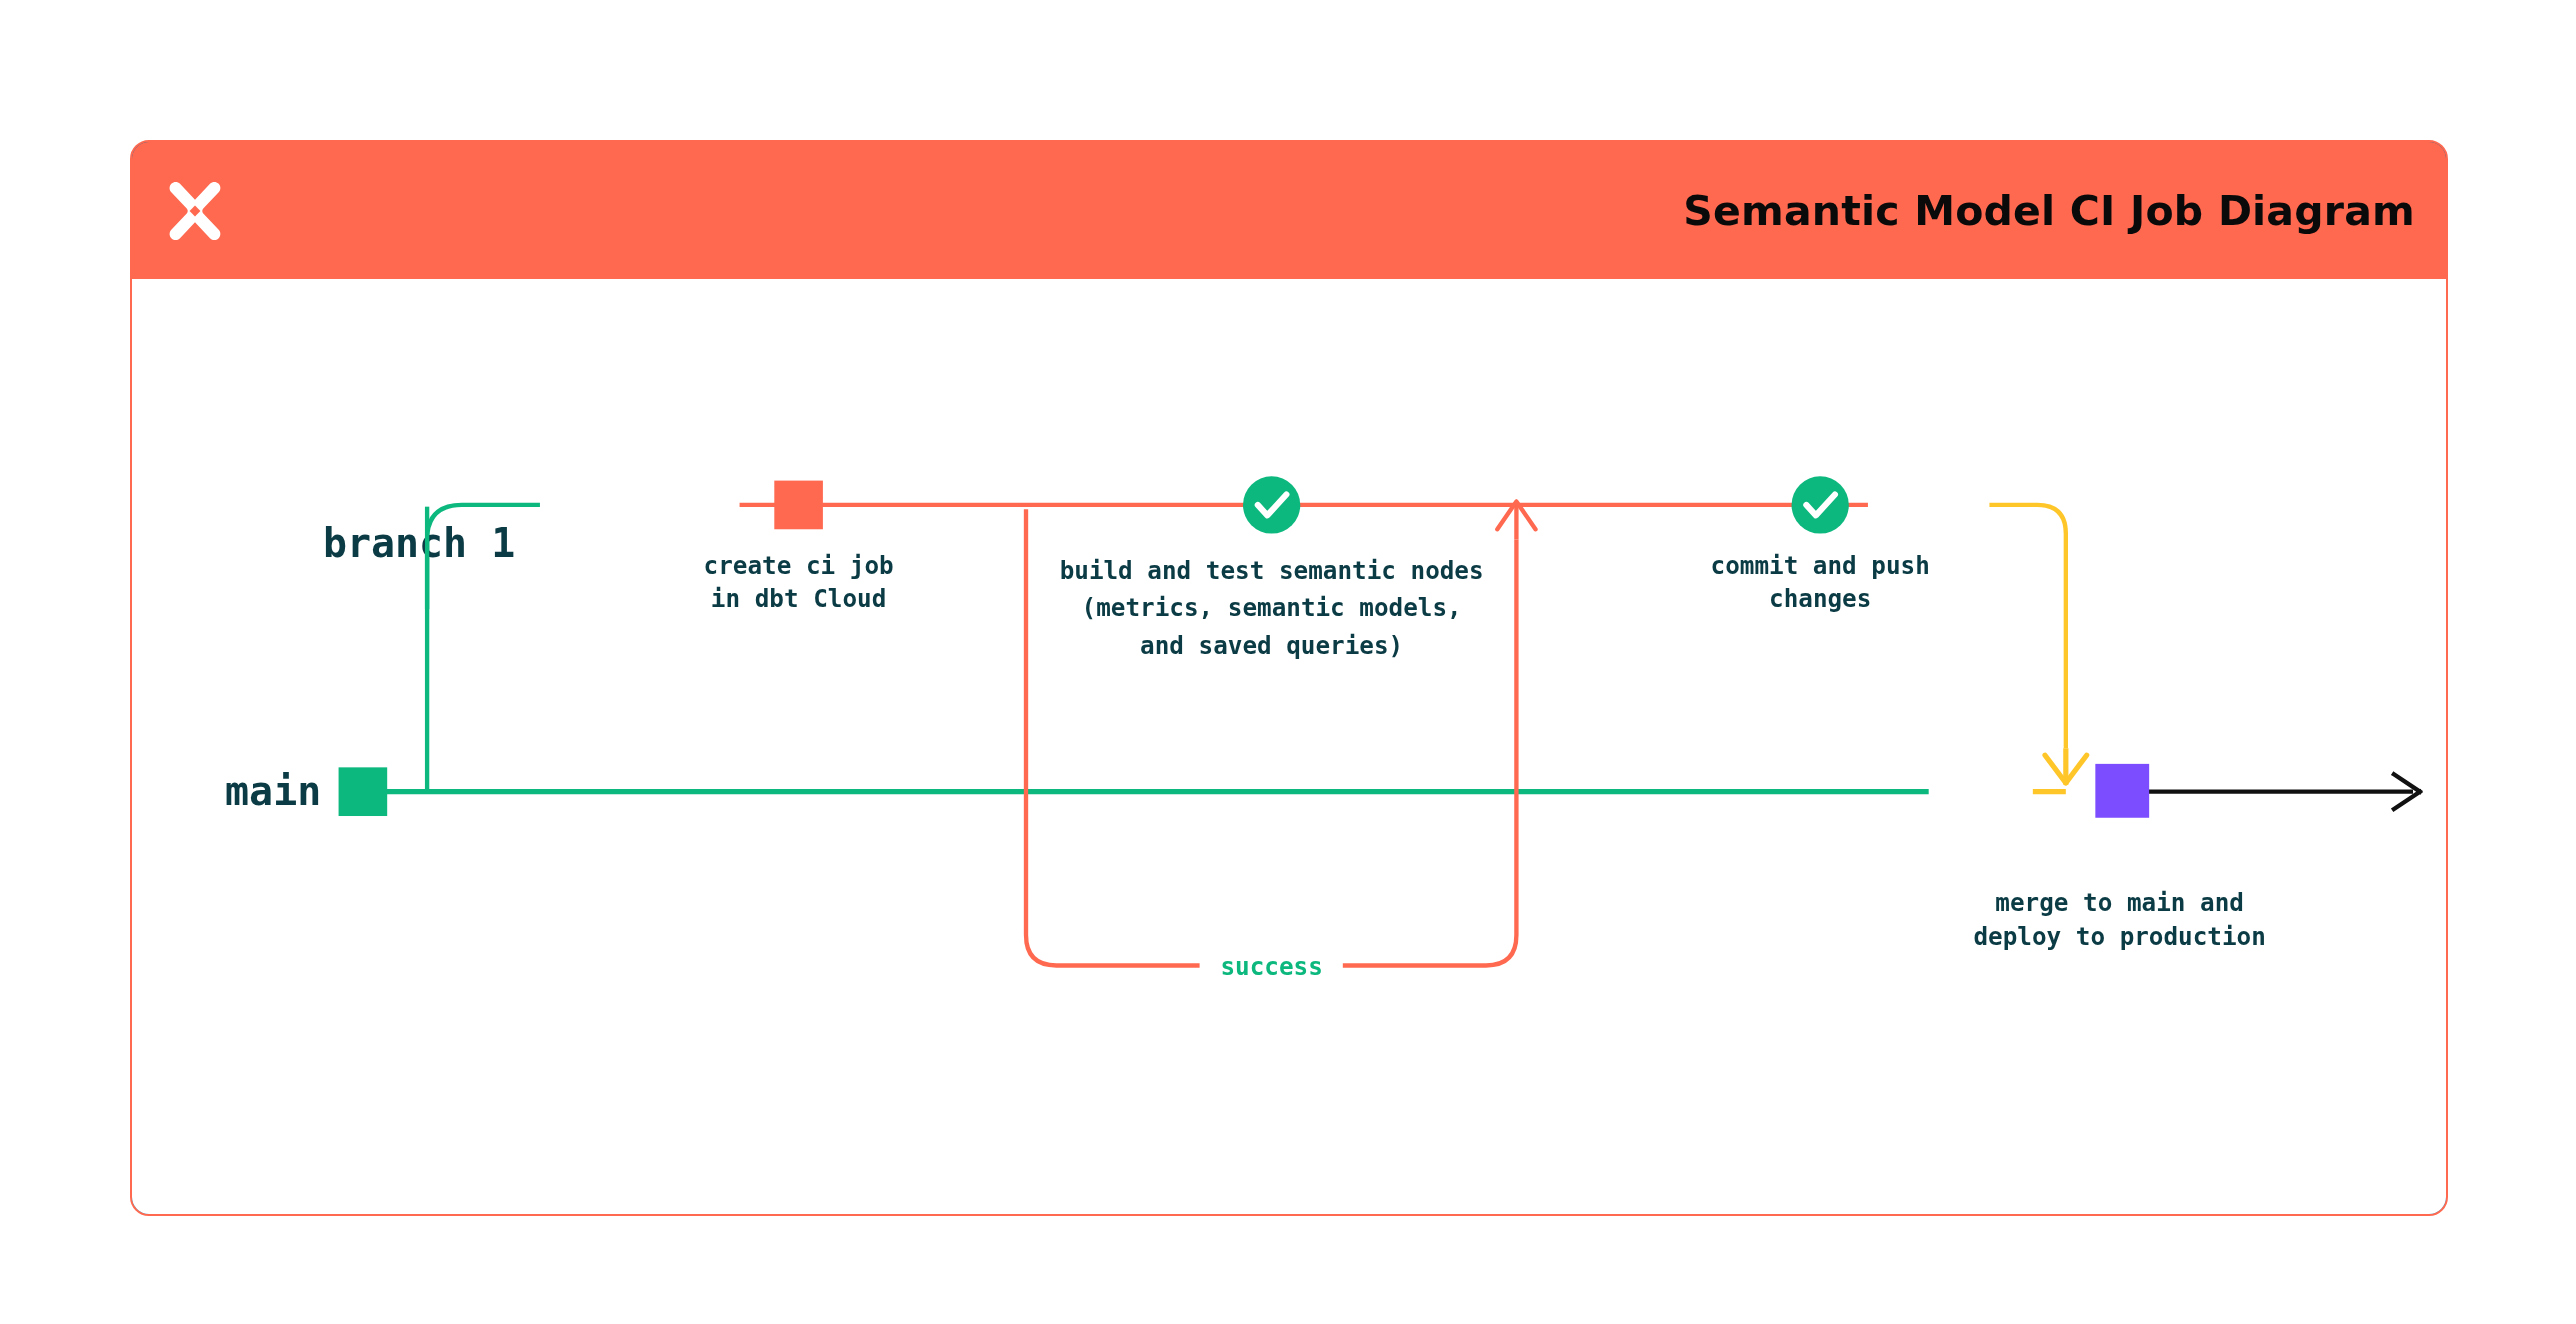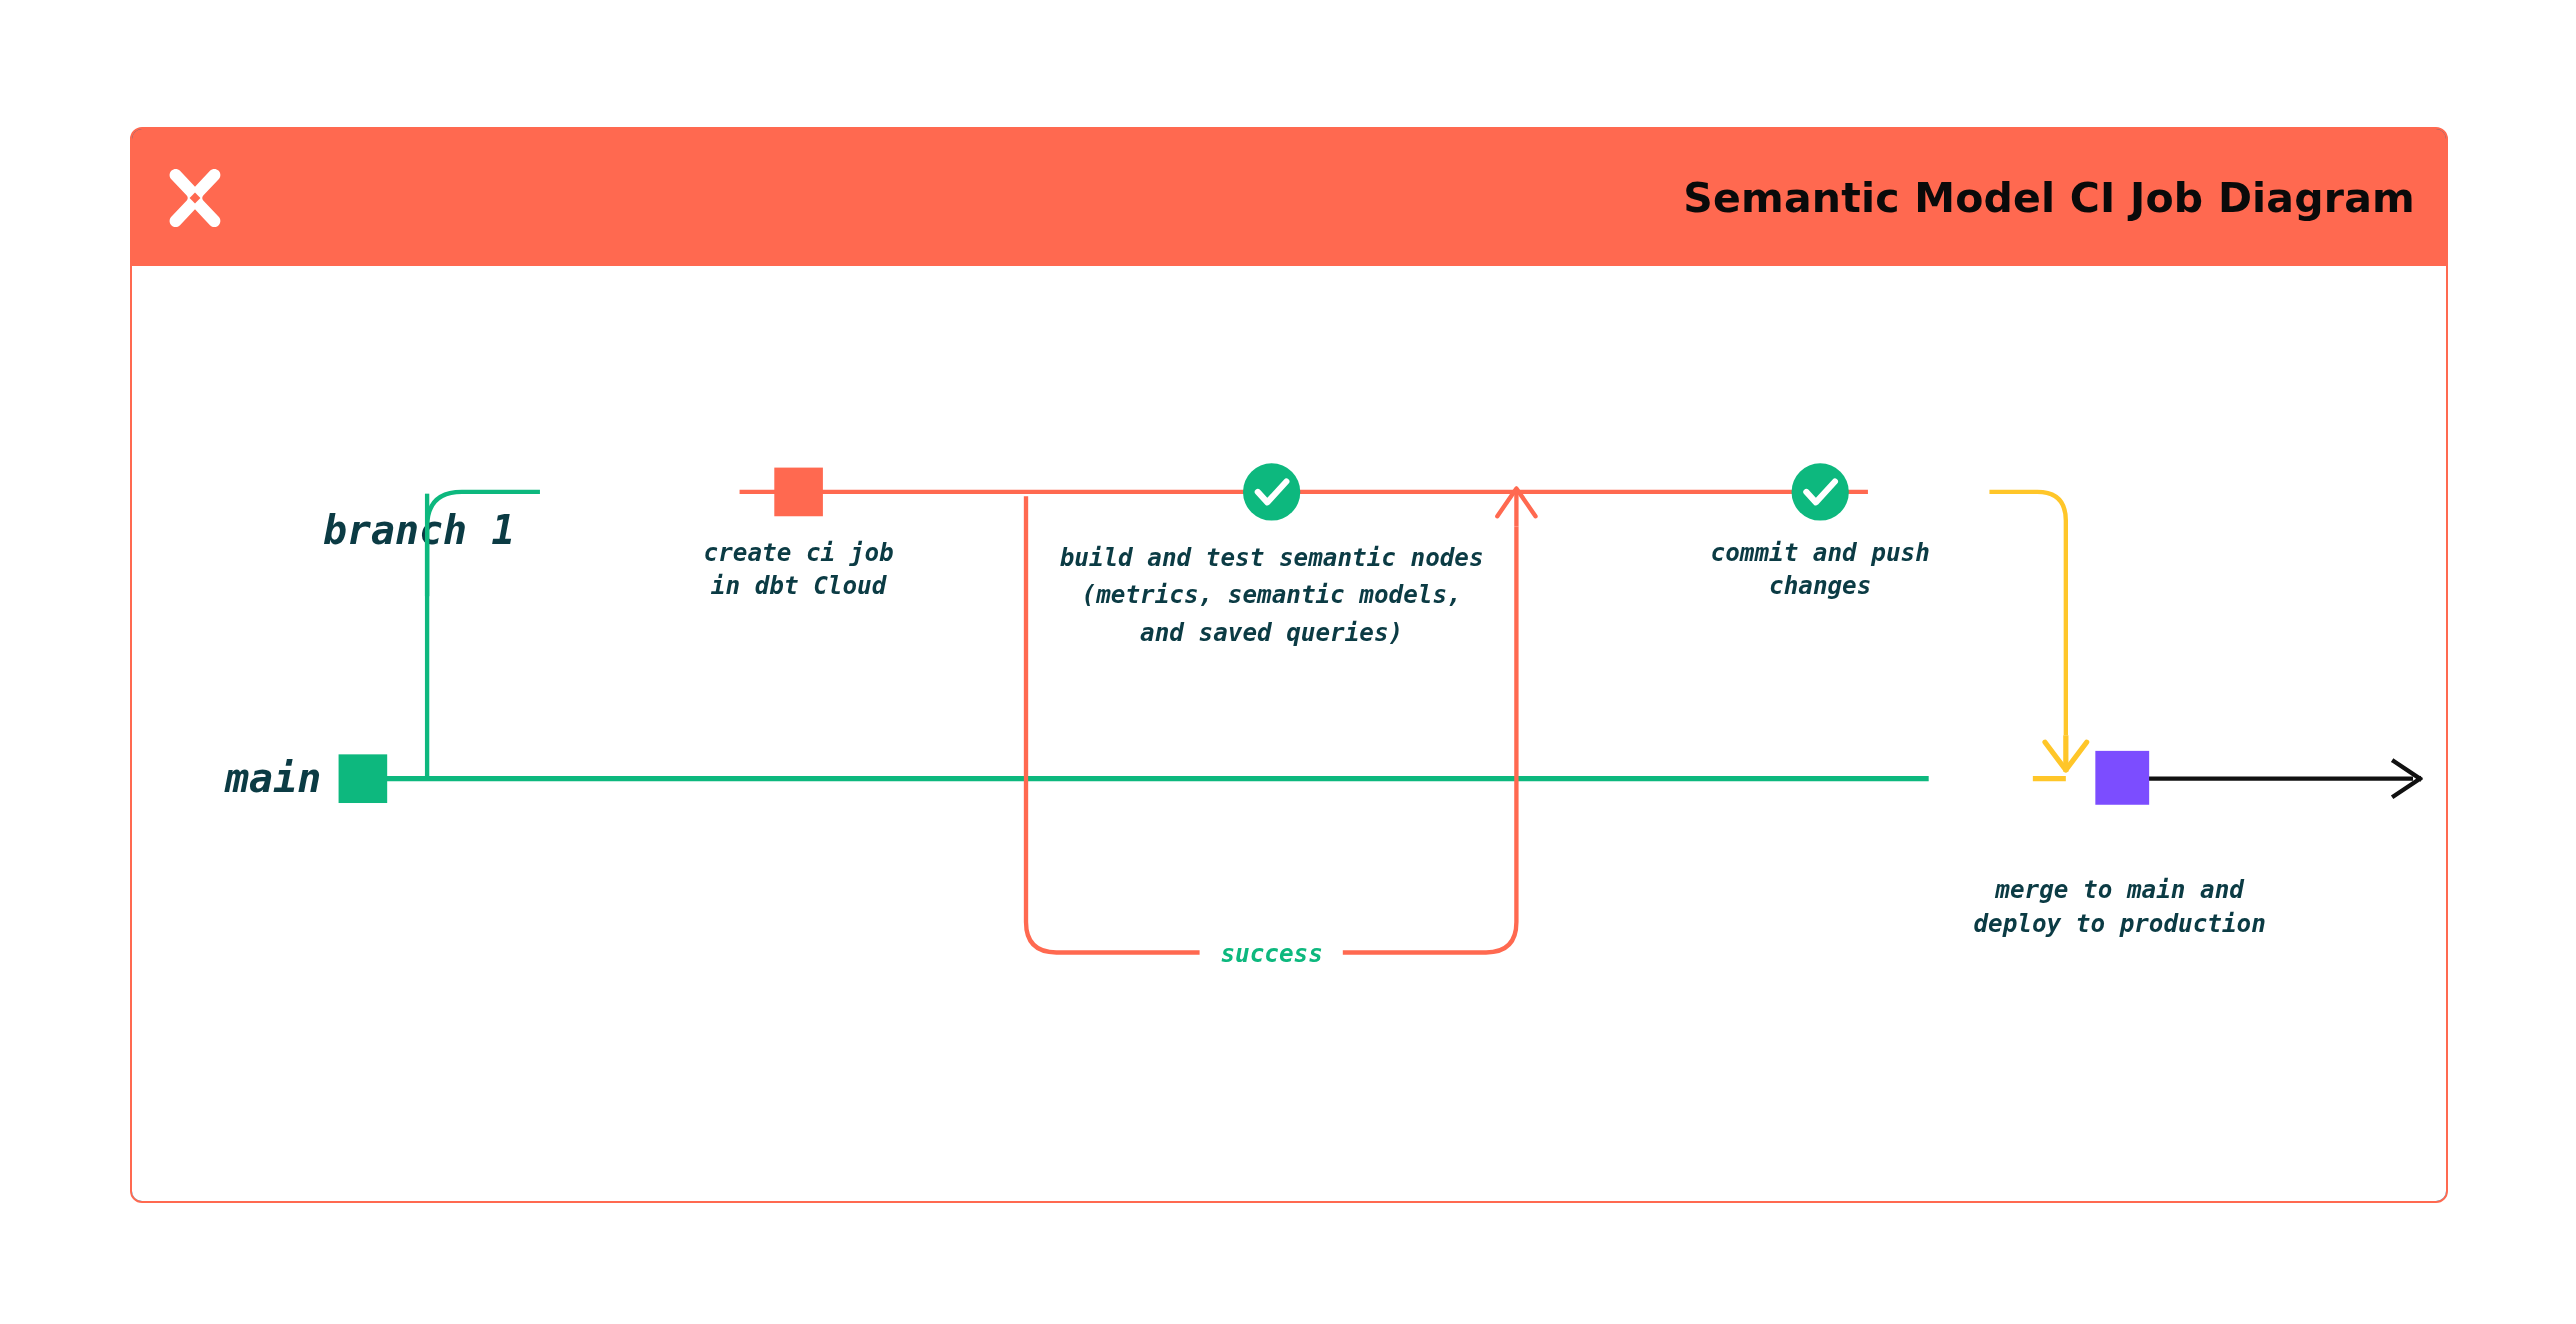--- a/index.html
+++ b/index.html
@@ -18,25 +18,25 @@
     position: relative;
     width: 2576px;
     height: 1324px;
     background: #ffffff;
   }
 
   
   .card {
     position: absolute;
     left: 130px;
-    top: 127px;
+    top: 140px;
     width: 2318px;
     height: 1076px;
     border: 2.6px solid #FF6950;
-    border-radius: 12px;
+    border-radius: 19px;
     box-sizing: border-box;
     background: #0369a1;
     overflow: hidden;
   }
 
   .card-header {
     position: absolute;
     left: 0;
     top: 0;
     width: 100%;
@@ -65,21 +65,20 @@
     white-space: nowrap;
   }
 
   .card-body {
     position: absolute;
     left: 0;
     top: 137px;
     width: 100%;
     height: calc(100% - 137px);
     background: #ffffff;
-    font-style: italic;
   }
 
   .diagram-svg {
     position: absolute;
     left: 0;
     top: 0;
     width: 100%;
     height: 100%;
     display: block;
   }

